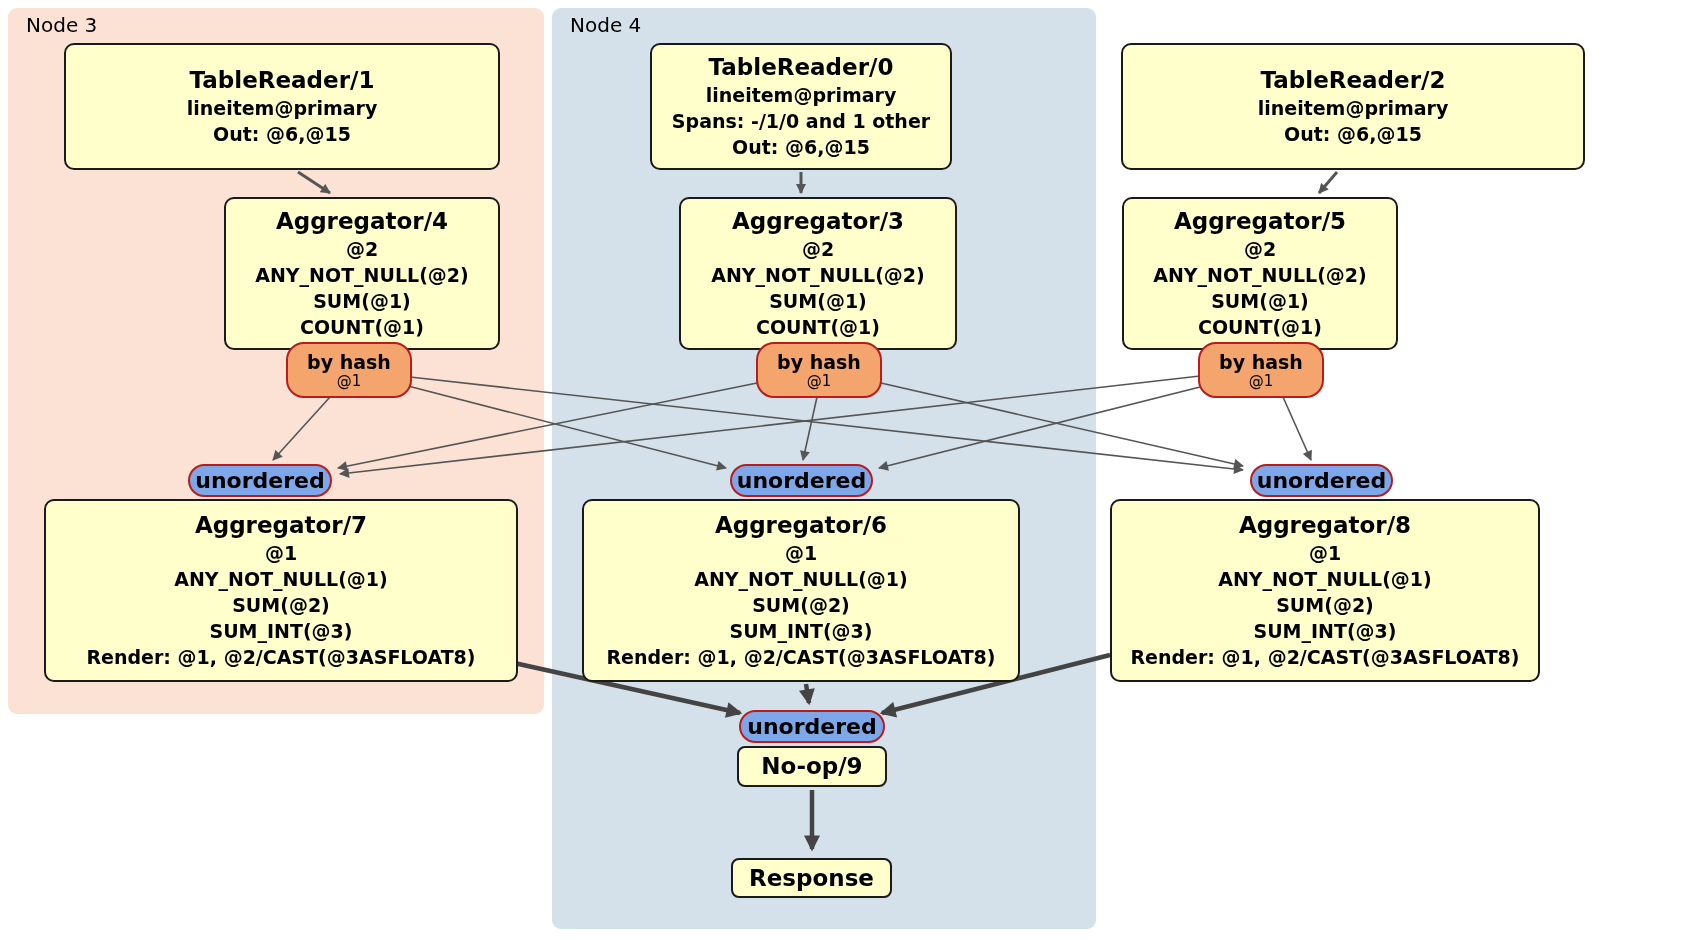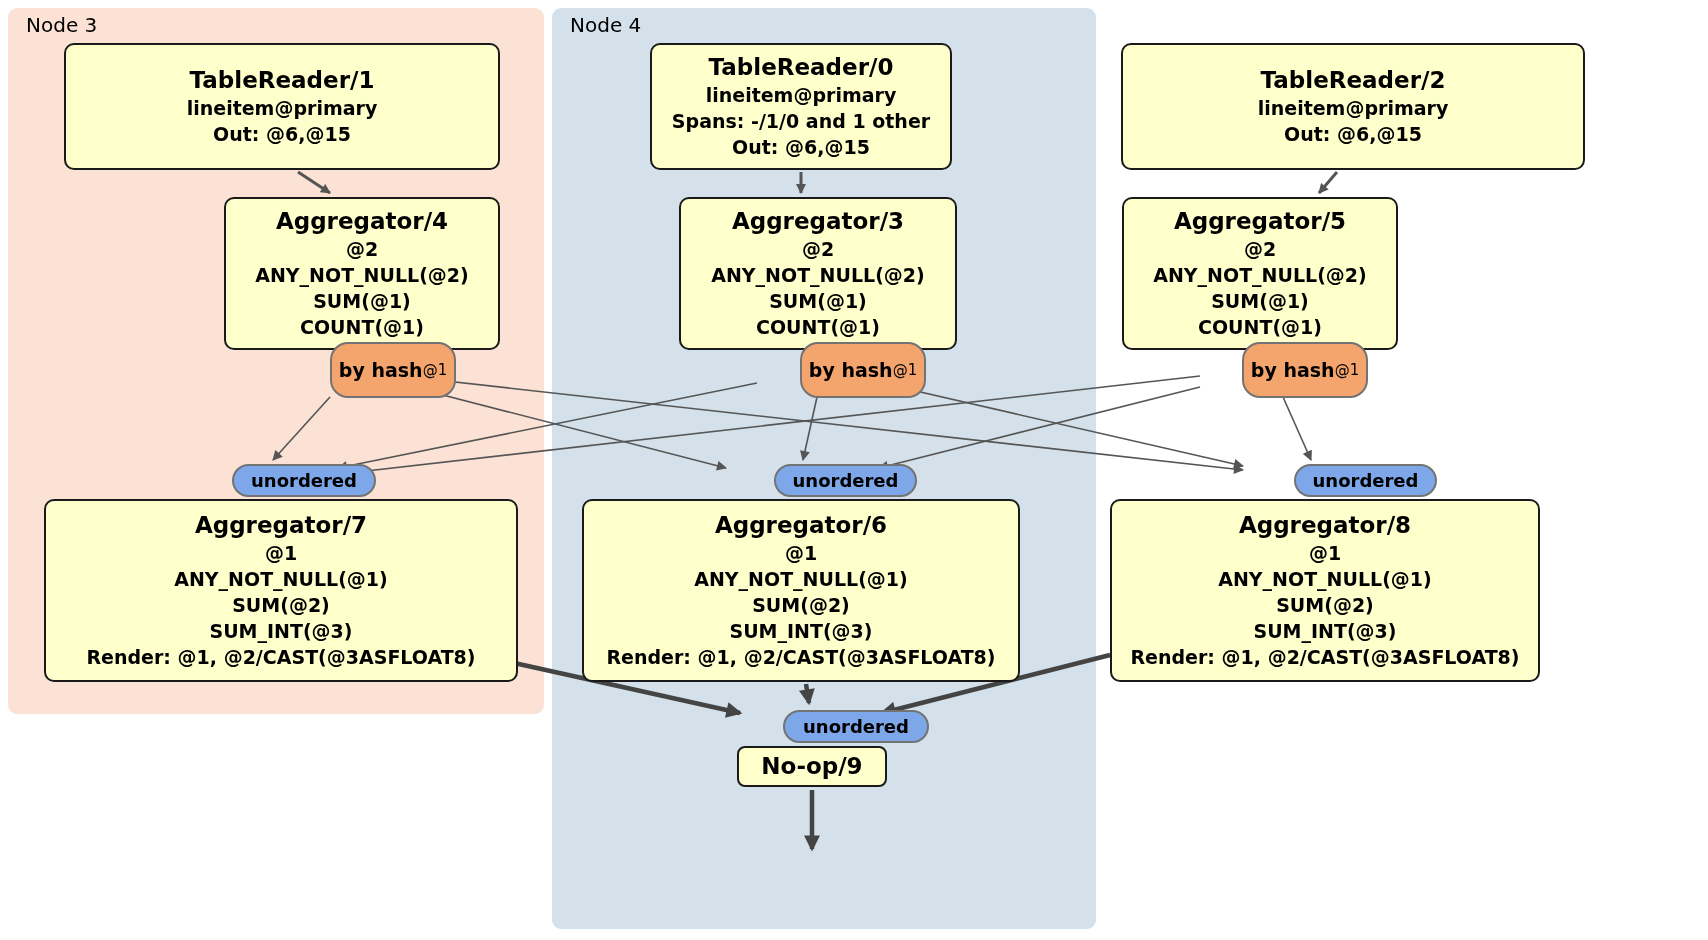--- a/index.html
+++ b/index.html
@@ -44,38 +44,37 @@
     align-items: center;
     justify-content: center;
     text-align: left;
     z-index: 2;
     box-sizing: border-box;
   }
   .box-title { font-weight: bold; font-size: 23px; line-height: 29px; color: #000; white-space: nowrap; }
   .box-line  { font-size: 19px;  line-height: 26px; color: #000; white-space: nowrap; font-weight: bold; }
   .pill {
     position: absolute;
-    border: 2px solid #737373;
+    border: 2px solid #b91c1c;
     display: flex;
-    flex-direction: row;
+    flex-direction: column;
     align-items: center;
     justify-content: center;
     text-align: center;
     z-index: 3;
     box-sizing: border-box;
-    margin-left: 44px;
   }
   .router { background: #f4a56e; border-radius: 18px; }
   .router-label  { font-weight: bold; font-size: 19px; line-height: 22px; color: #000; white-space: nowrap; }
   .router-detail { font-size: 15px; line-height: 17px; color: #000; white-space: nowrap; }
   .sync {
     background: #7da7e9;
     border-radius: 17px;
     font-weight: bold;
-    font-size: 18px;
+    font-size: 22px;
     color: #000;
     white-space: nowrap;
   }
 </style>
 </head>
 <body>
 
 <div class="canvas">
 
   <div class="region region-node3">
@@ -216,14 +215,17 @@
   </div>
 
   <div class="pill sync" style="left:739px; top:710px; width:146px; height:33px">
     <span>unordered</span>
   </div>
 
   <div class="plan-box" style="left:737px; top:746px; width:150px; height:41px; border-radius:8px">
     <div class="box-title">No-op/9</div>
   </div>
 
+  <div class="plan-box" style="left:731px; top:858px; width:161px; height:40px; border-radius:8px">
+    <div class="box-title">Response</div>
+  </div>
 
 </div>
 
 </body></html>

